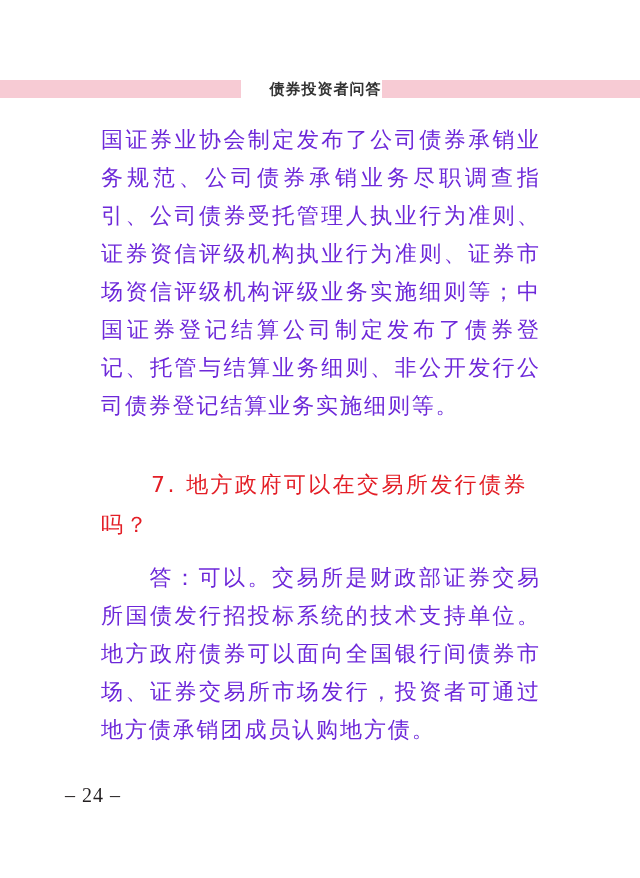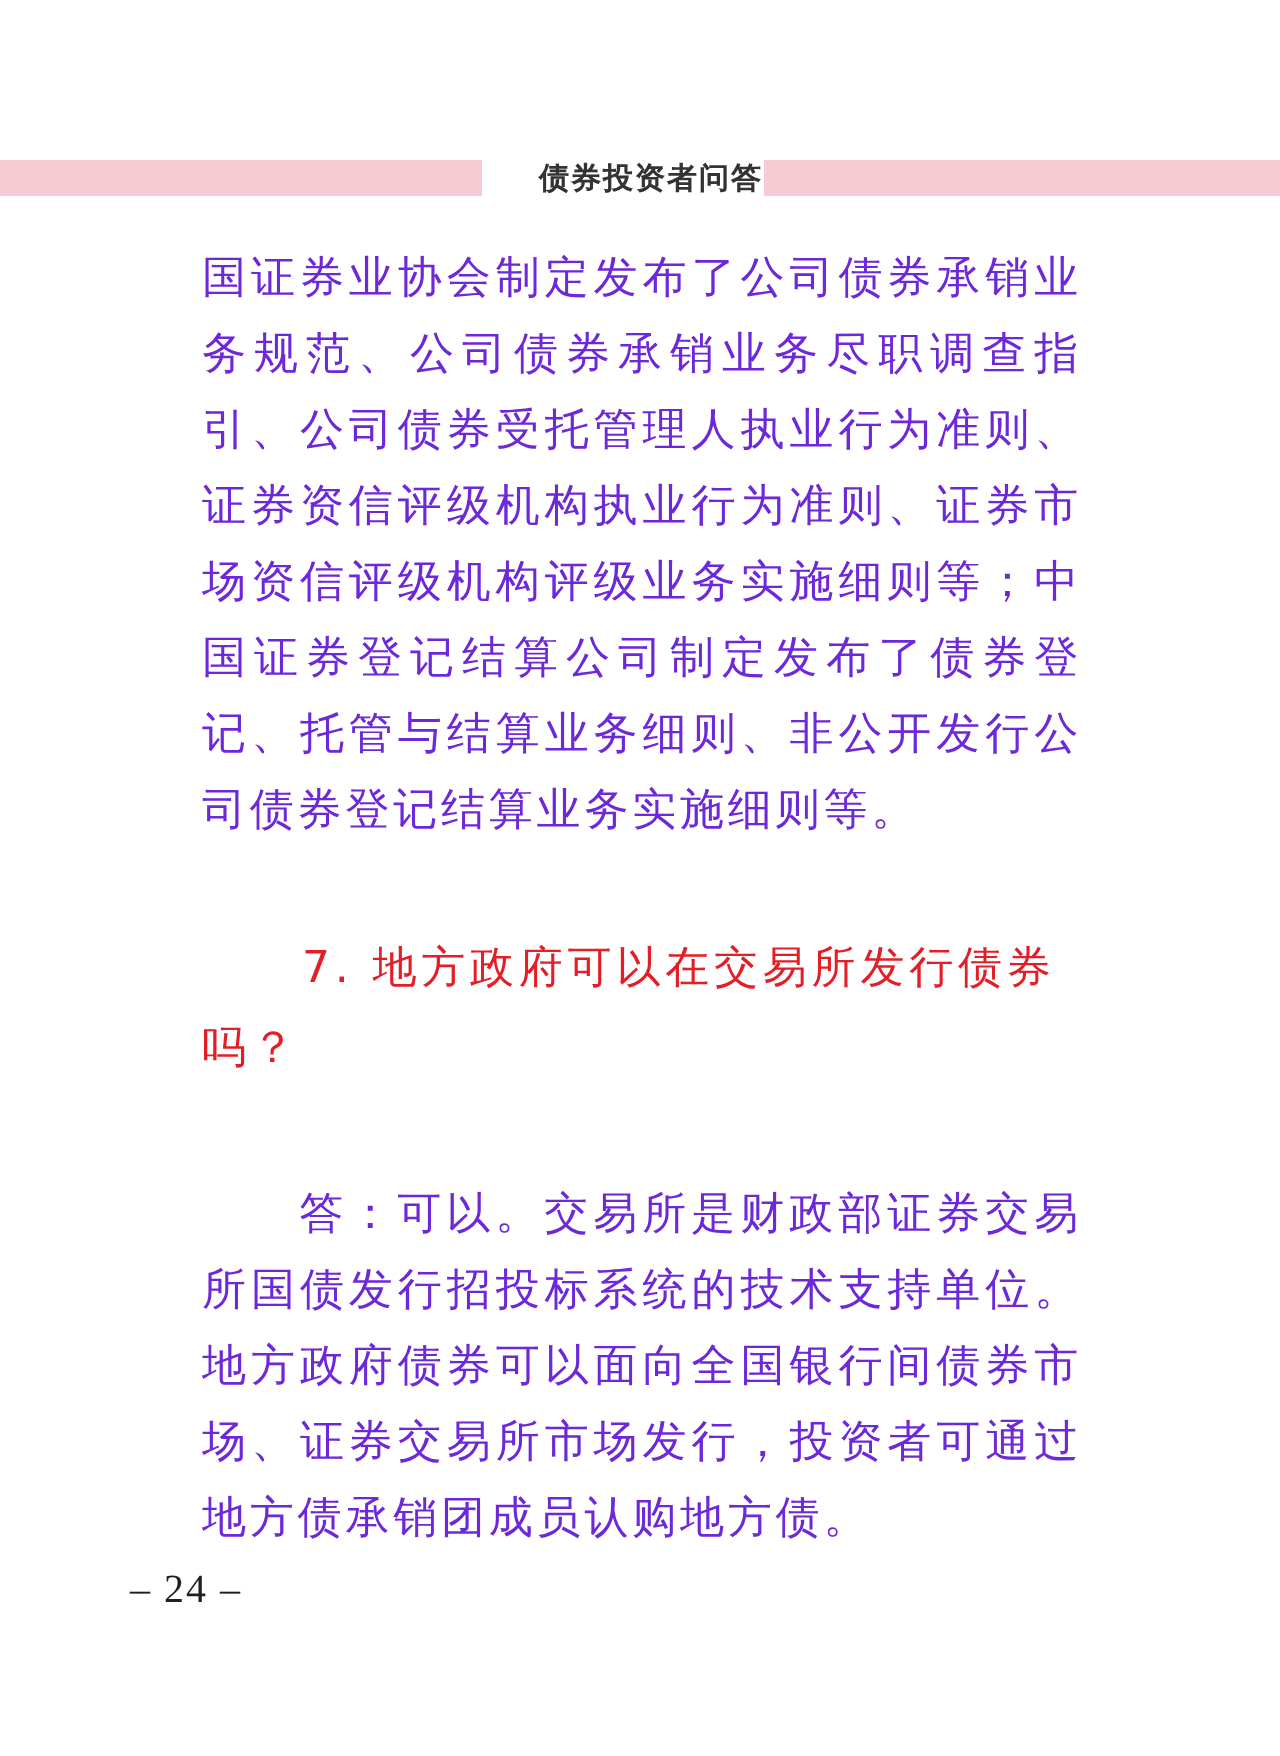--- a/index.html
+++ b/index.html
@@ -58,21 +58,21 @@
       width: 440px;
       margin: 0;
       font-family: "DejaVu Sans", "Liberation Sans", sans-serif;
       font-size: 22px;
       line-height: 40px;
       letter-spacing: 2.4px;
       color: #e31e26;
       font-weight: normal;
     }
     .heading .indent { display: inline-block; width: 50px; }
-    .answer { top: 589px; }
+    .answer { top: 559px; }
     .answer .indent { display: inline-block; width: 48px; }
     .page-number {
       position: absolute;
       left: 65px;
       top: 784px;
       font-family: Liberation Serif, serif;
       font-size: 20px;
       color: #231f20;
       letter-spacing: 1px;
     }

